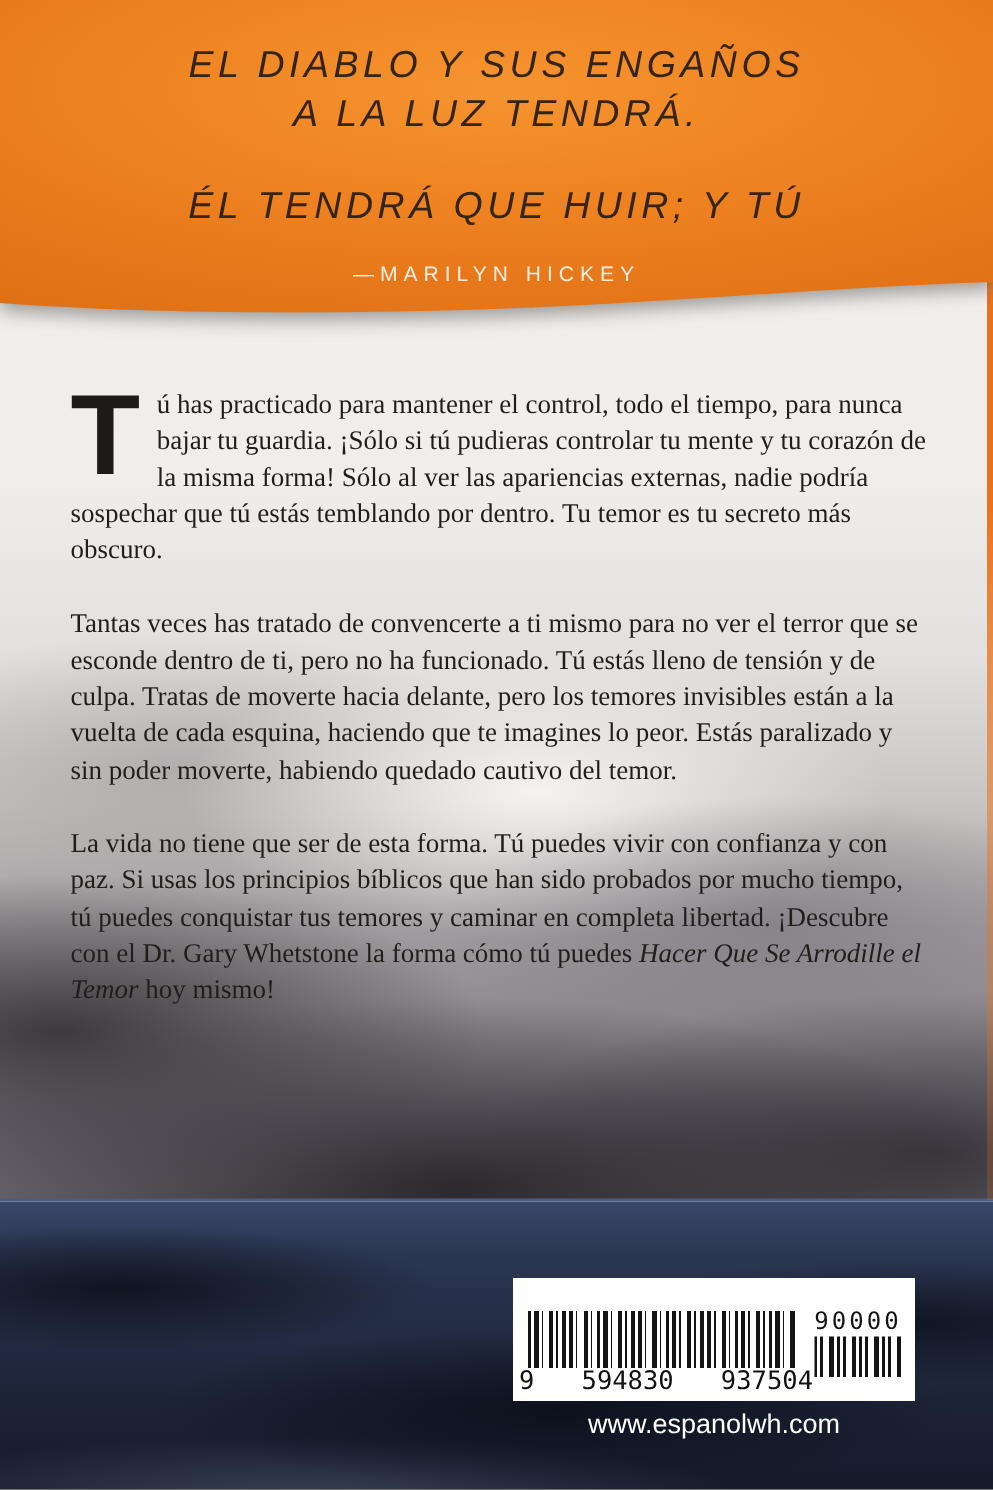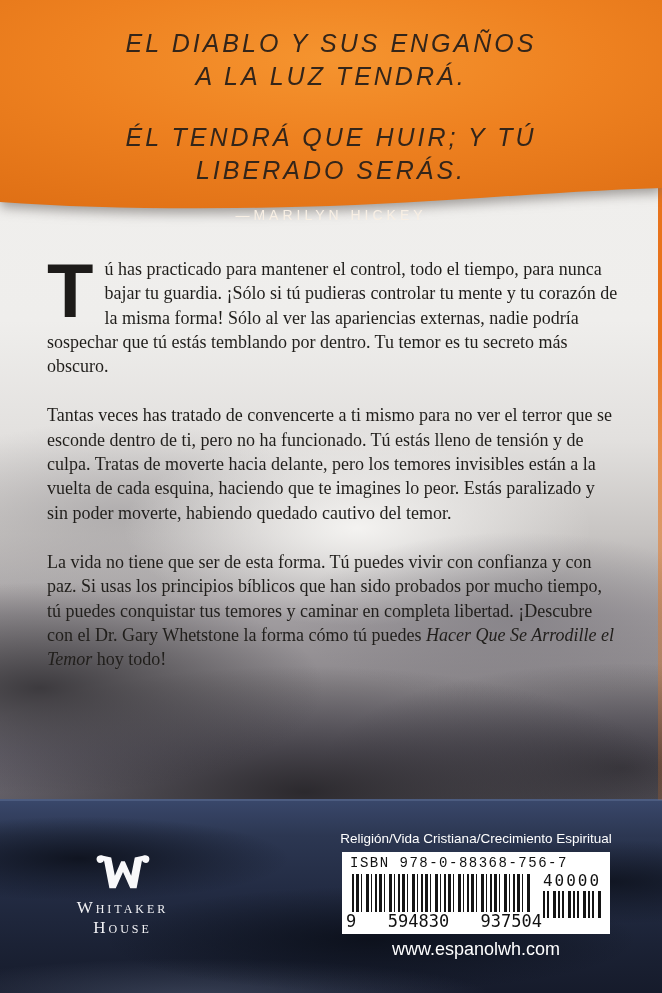--- a/index.html
+++ b/index.html
@@ -125,48 +125,38 @@
     <path d="M0,0 H662 V188 C560,191 445,202 330,206 C215,210 95,209 0,202 Z" fill="url(#og)"></path>
   </svg>
 
   <div class="quote">
     <div class="pair">
       <div>EL DIABLO Y SUS ENGAÑOS</div>
       <div>A LA LUZ TENDRÁ.</div>
     </div>
     <div class="pair" style="margin-bottom:12px;">
       <div>ÉL TENDRÁ QUE HUIR; Y TÚ</div>
-      <div>LIBERADO SERÁS.</div>
     </div>
     <div class="attr">—MARILYN HICKEY</div>
   </div>
 
   <div class="copy">
     <p><span class="dropcap">T</span><span>ú has practicado para mantener el control, todo el tiempo, para nunca bajar tu guardia. ¡Sólo si tú pudieras controlar tu mente y tu corazón de la misma forma! Sólo al ver las apariencias externas, nadie podría sospechar que tú estás temblando por dentro. Tu temor es tu secreto más obscuro.</span></p>
     <p>Tantas veces has tratado de convencerte a ti mismo para no ver el terror que se esconde dentro de ti, pero no ha funcionado. Tú estás lleno de tensión y de culpa. Tratas de moverte hacia delante, pero los temores invisibles están a la vuelta de cada esquina, haciendo que te imagines lo peor. Estás paralizado y sin poder moverte, habiendo quedado cautivo del temor.</p>
-    <p><span>La vida no tiene que ser de esta forma. Tú puedes vivir con confianza y con paz. Si usas los principios bíblicos que han sido probados por mucho tiempo, tú puedes conquistar tus temores y caminar en completa libertad. ¡Descubre con el Dr. Gary Whetstone la forma cómo tú puedes </span><i>Hacer Que Se Arrodille el Temor</i><span> hoy todo!</span></p>
+    <p><span>La vida no tiene que ser de esta forma. Tú puedes vivir con confianza y con paz. Si usas los principios bíblicos que han sido probados por mucho tiempo, tú puedes conquistar tus temores y caminar en completa libertad. ¡Descubre con el Dr. Gary Whetstone la forma cómo tú puedes </span><i>Hacer Que Se Arrodille el Temor</i><span> hoy mismo!</span></p>
   </div>
 
-  <div class="publisher">
-    <svg width="58" height="44" viewBox="0 0 64 44" aria-hidden="true">
-      <path fill="#f8f8fa" d="M10 4 C4 2 1 7 4 11 C6 13 10 12 11 9 L17 40 L24 40 L32 22 L40 40 L47 40 L53 9 C54 12 58 13 60 11 C63 7 60 2 54 4 L45 6 L41 26 L34 10 L30 10 L23 26 L19 6 Z"></path>
-    </svg>
-    <div class="name">Whitaker</div>
-    <div class="name">House</div>
-  </div>
 
-  <div class="category">Religión/Vida Cristiana/Crecimiento Espiritual</div>
 
   <div class="bcbox">
-    <div class="isbn">ISBN 978-0-88368-756-7</div>
     <div class="bars-main"></div>
     <div class="digits-row">
       <span>9</span>
       <span>594830</span>
       <span>937504</span>
     </div>
-    <div class="supp-digits">40000</div>
+    <div class="supp-digits">90000</div>
     <div class="bars-supp"></div>
   </div>
 
   <div class="website">www.espanolwh.com</div>
 
 </div>
 
 </body></html>

